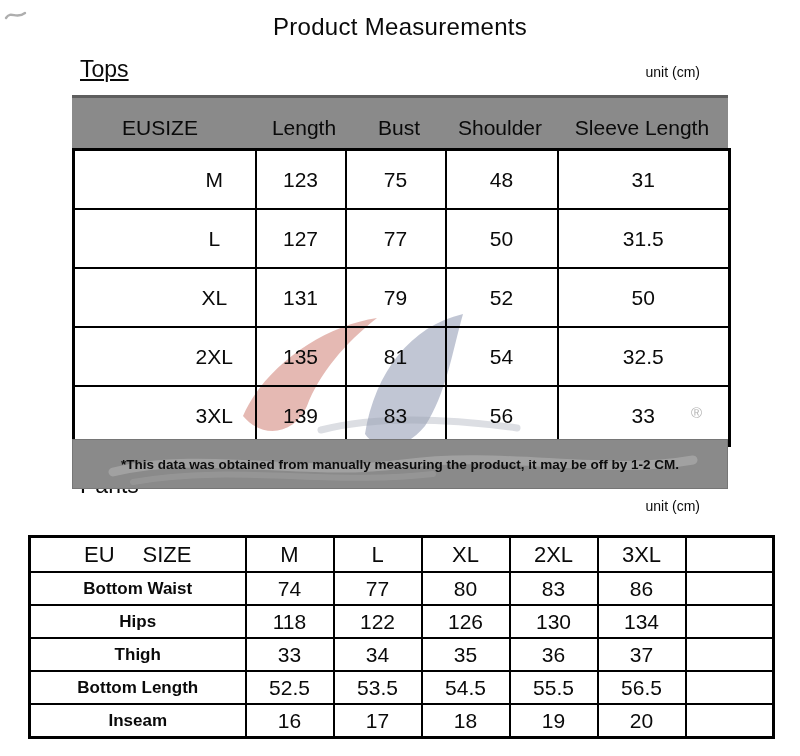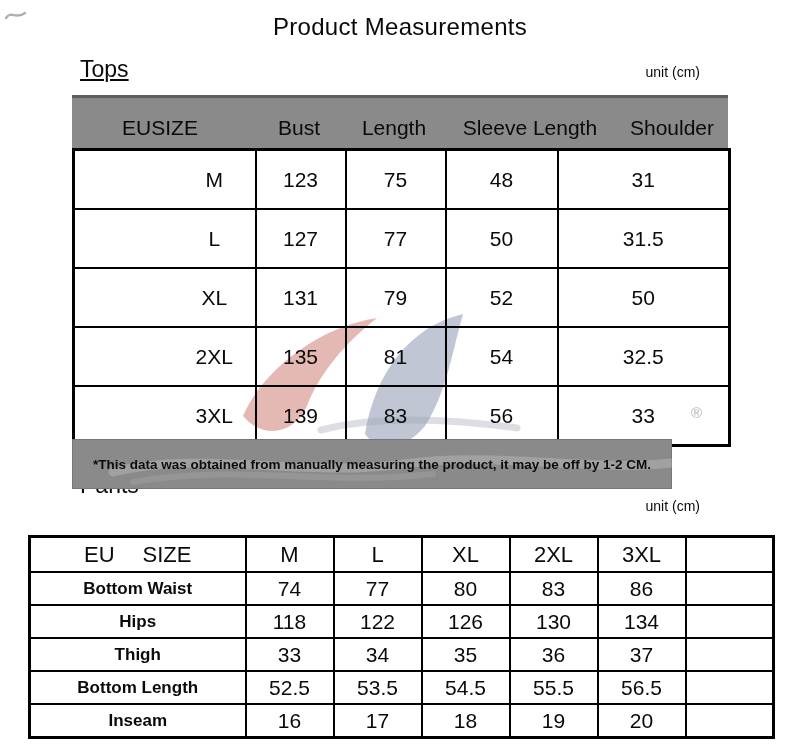--- a/index.html
+++ b/index.html
@@ -33,21 +33,21 @@
 
   
   table{border-collapse:collapse;table-layout:fixed;background:transparent;}
   td{border:2px solid #000;text-align:center;vertical-align:middle;overflow:hidden;}
 
   .tops-table{position:absolute;left:72px;top:148px;width:656px;border:3px solid #000;z-index:2;}
   .tops-table td{height:55px;font-size:21px;}
   .tops-table td.size-cell{padding-left:100px;}
 
   .note-bar{
-    position:absolute;left:72px;top:439px;width:600px;height:50px;
+    position:absolute;left:72px;top:439px;width:656px;height:50px;
     background:#8a8a8a;border:1px solid #767676;box-sizing:border-box;
     display:flex;align-items:center;justify-content:center;z-index:2;
   }
   .note-bar .note-text{position:relative;z-index:2;font-size:13.5px;font-weight:700;color:#0d0d0d;}
   .note-bar svg{position:absolute;left:0;top:0;z-index:1;}
 
   .pants-table{position:absolute;left:28px;top:535px;width:744px;border:3px solid #000;z-index:2;}
   .pants-table td{font-size:21px;}
   .pants-table tr.ph td{height:31px;font-size:22px;}
   .pants-table tr.pr td{height:29px;}
@@ -77,24 +77,24 @@
     <path d="M18,118 C40,68 98,28 152,20 C120,45 94,76 82,108 C70,136 38,142 18,118 Z" fill="#c0584a" fill-opacity="0.42"></path>
     <path d="M140,136 C150,74 186,28 238,16 C227,55 221,96 200,128 C179,154 151,152 140,136 Z" fill="#76819f" fill-opacity="0.45"></path>
     <path d="M96,132 C150,118 220,120 292,130" stroke="#9aa0ae" stroke-opacity="0.35" stroke-width="7" fill="none" stroke-linecap="round"></path>
   </svg>
 
   <div class="tops-header-bar">
     <div class="hcell hc-size">
       <span>EU</span>
       <span>SIZE</span>
     </div>
+    <div class="hcell hc-length">Length</div>
     <div class="hcell hc-bust">Bust</div>
-    <div class="hcell hc-length">Length</div>
+    <div class="hcell hc-shoulder">Shoulder</div>
     <div class="hcell hc-sleeve">Sleeve Length</div>
-    <div class="hcell hc-shoulder">Shoulder</div>
   </div>
 
   <table class="tops-table">
     <colgroup>
         <col style="width:182px">
         <col style="width:90px">
         <col style="width:100px">
         <col style="width:112px">
         <col style="width:172px">
       </colgroup>

